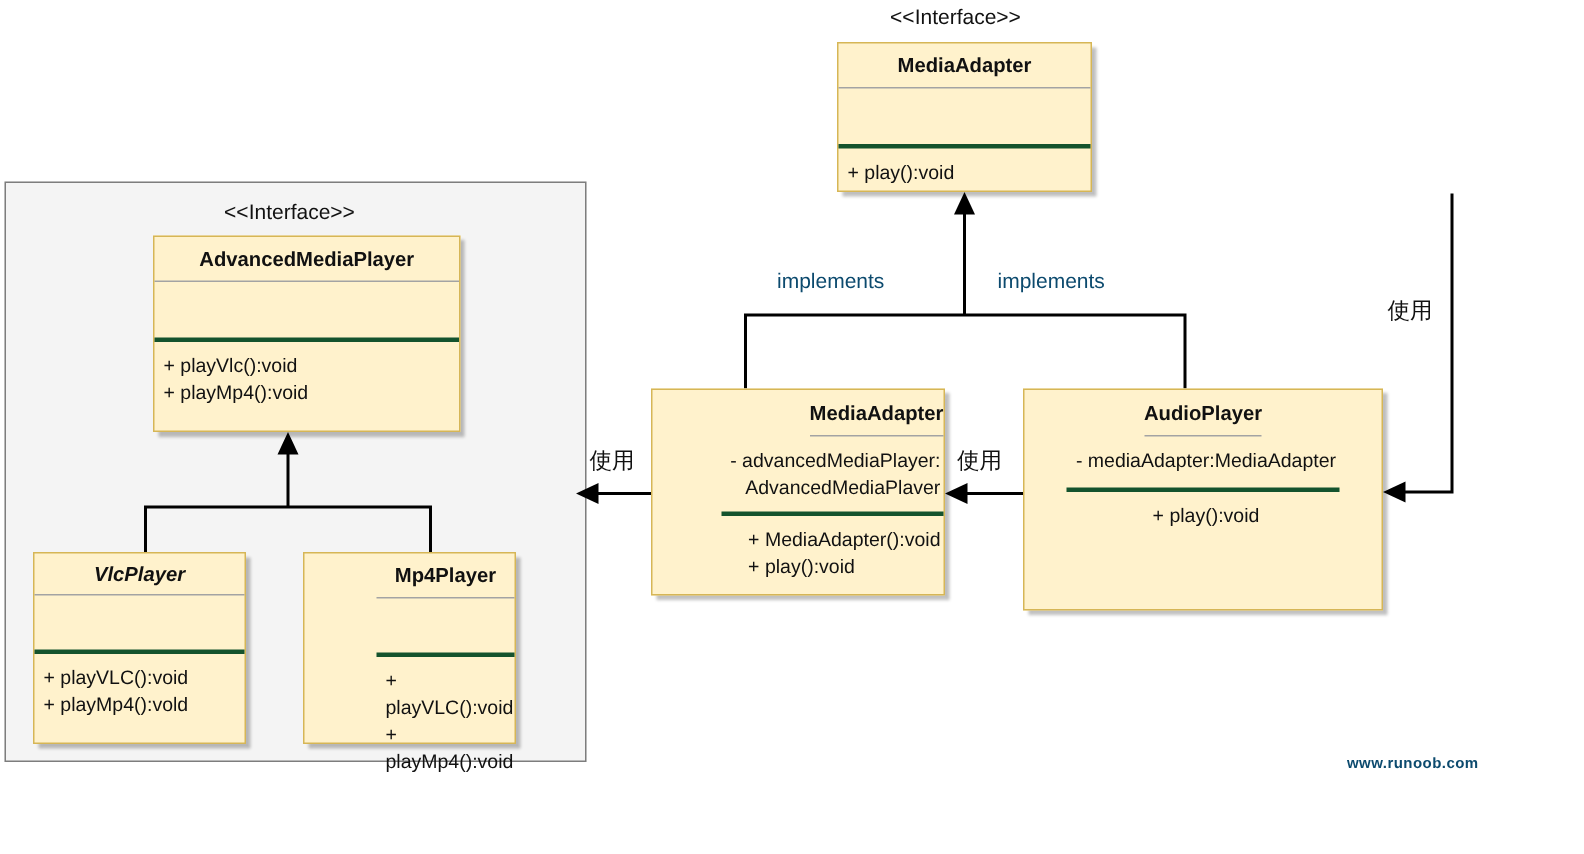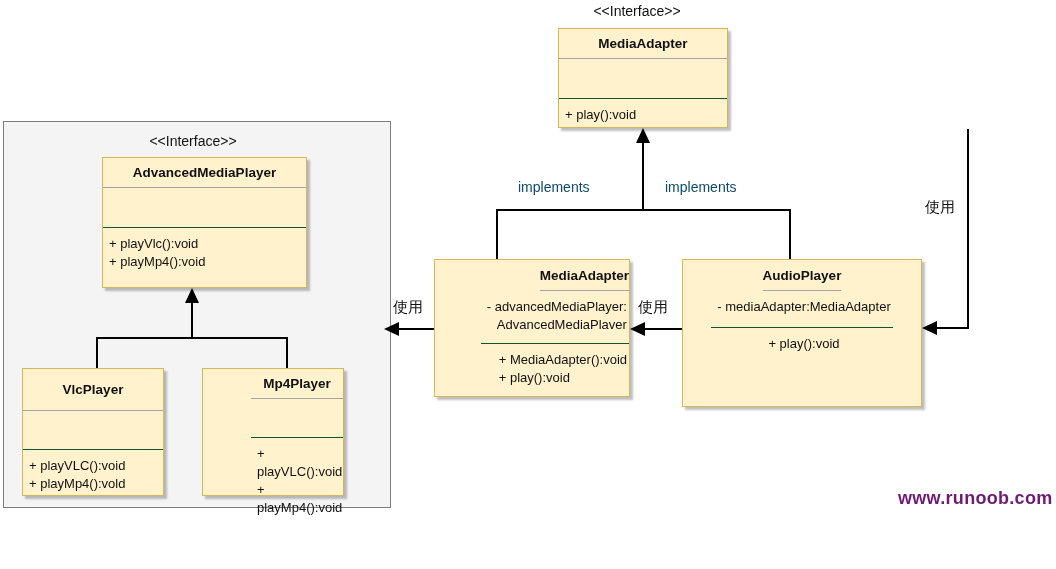--- a/index.html
+++ b/index.html
@@ -16,39 +16,39 @@
   .uml-box {
     position:absolute; background:#fff2cc; border:1px solid #d6b656;
     box-shadow:3px 3px 2px rgba(0,0,0,0.25);
     display:flex; flex-direction:column; z-index:3; color:#111;
   }
   .uml-title {
     flex:0 0 auto; display:flex; align-items:center; justify-content:center;
     font-weight:bold; font-size:13.5px; border-bottom:1px solid #a3a3a3;
   }
   .uml-attrs {
-    flex:0 0 auto; border-bottom:1px solid #14532d;
+    flex:0 0 auto; border-bottom:3px solid #14532d;
     font-size:13px; line-height:18px; padding:7px 2px 0 6px;
   }
   .uml-methods {
     flex:1 1 auto; font-size:13px; line-height:18px; padding:7px 2px 0 6px;
   }
   .attr-cont { padding-left:10px; }
   .stereo {
     position:absolute; font-size:14px; color:#111; text-align:center;
     width:160px; z-index:2;
   }
   .edge-label { position:absolute; font-size:14px; color:#0c4a6e; z-index:4; }
   .cjk-label  { position:absolute; font-size:15px; color:#111; z-index:4; }
   svg.connectors {
     position:absolute; left:0; top:0; z-index:2; pointer-events:none;
   }
   .watermark {
-    position:absolute; left:898px; top:488px; width:120px;
-    font-size:18px; font-weight:bold; color:#701a75; z-index:4;
+    position:absolute; left:898px; top:504px; width:120px;
+    font-size:10px; font-weight:bold; color:#0c4a6e; z-index:4;
     letter-spacing:0.3px;
   }
 </style>
 </head>
 <body>
 
 <div id="canvas">
 
   <div class="region"></div>
 
@@ -87,21 +87,21 @@
   <div class="uml-box" style="left:102px; top:157px; width:205px; height:131px;">
     <div class="uml-title" style="height:30px;">AdvancedMediaPlayer</div>
     <div class="uml-attrs" style="height:40px;"></div>
     <div class="uml-methods">
       <div>+ playVlc():void</div>
       <div>+ playMp4():void</div>
     </div>
   </div>
 
   <div class="uml-box" style="left:22px; top:368px; width:142px; height:128px;">
-    <div class="uml-title" style="height:42px;">VlcPlayer</div>
+    <div class="uml-title" style="height:28px;font-style:italic;">VlcPlayer</div>
     <div class="uml-attrs" style="height:39px;"></div>
     <div class="uml-methods">
       <div>+ playVLC():void</div>
       <div>+ playMp4():vold</div>
     </div>
   </div>
 
   <div class="uml-box" style="left:202px; top:368px; width:142px; height:128px;padding-left:48px;">
     <div class="uml-title" style="height:30px;">Mp4Player</div>
     <div class="uml-attrs" style="height:39px;"></div>

